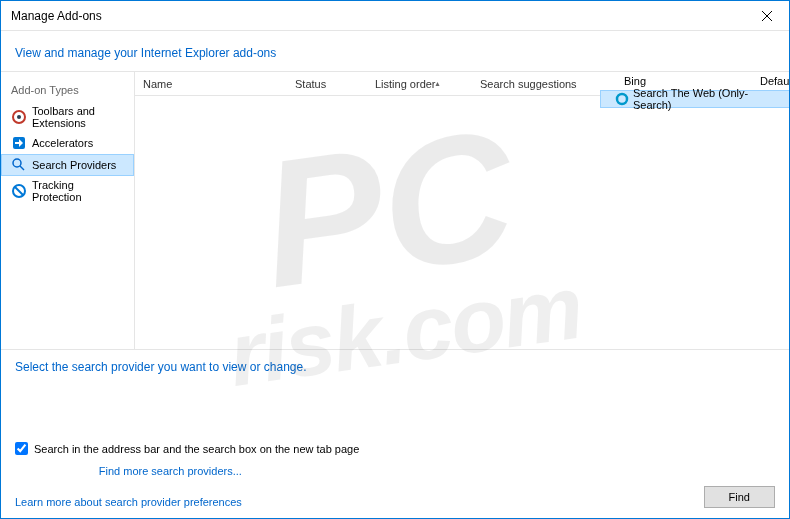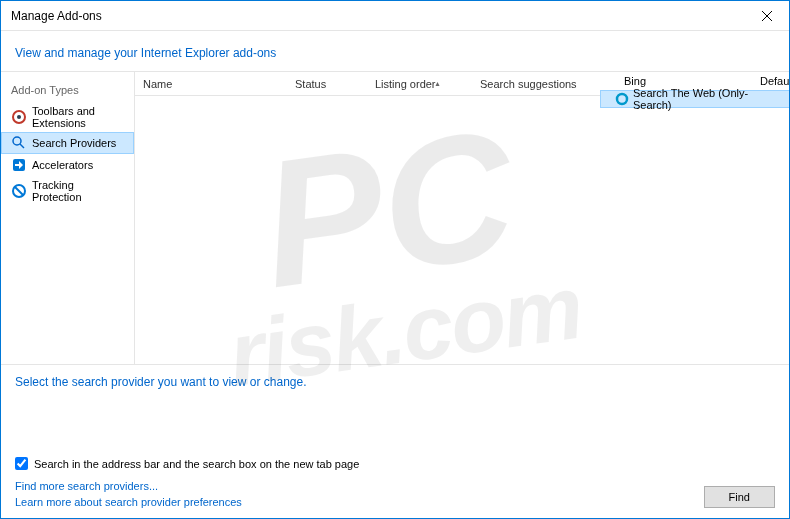--- a/index.html
+++ b/index.html
@@ -158,21 +158,22 @@
     }
     .checkbox-row input { width:13px; height:13px;}
     .footer-links {
       display: flex;
       justify-content: space-between;
       align-items: flex-end;
     }
     .footer-left {
       display: flex;
       flex-direction: column;
-      gap: 4px;
+      gap: 19px;
+      text-align: right;
     }
     .footer-link {
       color: #0066cc;
       font-size: 11px;
     }
     .close-button {
       padding: 4px 24px;
       font-size: 11px;
       background: #e1e1e1;
       border: 1px solid #adadad;
@@ -234,38 +235,38 @@
       <div class="sidebar-item">
         <span class="icon">
           <svg width="16" height="16" viewBox="0 0 16 16">
               <circle cx="8" cy="8" r="6" fill="none" stroke="#c0392b" stroke-width="2"></circle>
               <circle cx="8" cy="8" r="2" fill="#2c3e50"></circle>
             </svg>
         </span>
         <span>Toolbars and Extensions</span>
       </div>
 
+      <div class="sidebar-item">
+        <span class="icon">
+          <svg width="16" height="16" viewBox="0 0 16 16">
+              <rect x="2" y="2" width="12" height="12" rx="2" fill="#0078d7"></rect>
+              <path d="M8 4 L12 8 L8 12 L8 9 L4 9 L4 7 L8 7 Z" fill="#fff"></path>
+            </svg>
+        </span>
+        <span>Accelerators</span>
+      </div>
+
       <div class="sidebar-item selected">
         <span class="icon">
           <svg width="16" height="16" viewBox="0 0 16 16">
               <circle cx="6" cy="6" r="4" fill="none" stroke="#0066cc" stroke-width="1.5"></circle>
               <line x1="9" y1="9" x2="13" y2="13" stroke="#0066cc" stroke-width="1.5"></line>
             </svg>
         </span>
         <span>Search Providers</span>
-      </div>
-
-      <div class="sidebar-item">
-        <span class="icon">
-          <svg width="16" height="16" viewBox="0 0 16 16">
-              <rect x="2" y="2" width="12" height="12" rx="2" fill="#0078d7"></rect>
-              <path d="M8 4 L12 8 L8 12 L8 9 L4 9 L4 7 L8 7 Z" fill="#fff"></path>
-            </svg>
-        </span>
-        <span>Accelerators</span>
       </div>
 
       <div class="sidebar-item">
         <span class="icon">
           <svg width="16" height="16" viewBox="0 0 16 16">
               <circle cx="8" cy="8" r="6" fill="none" stroke="#0078d7" stroke-width="2"></circle>
               <line x1="4" y1="4" x2="12" y2="12" stroke="#0078d7" stroke-width="2"></line>
             </svg>
         </span>
         <span>Tracking Protection</span>

